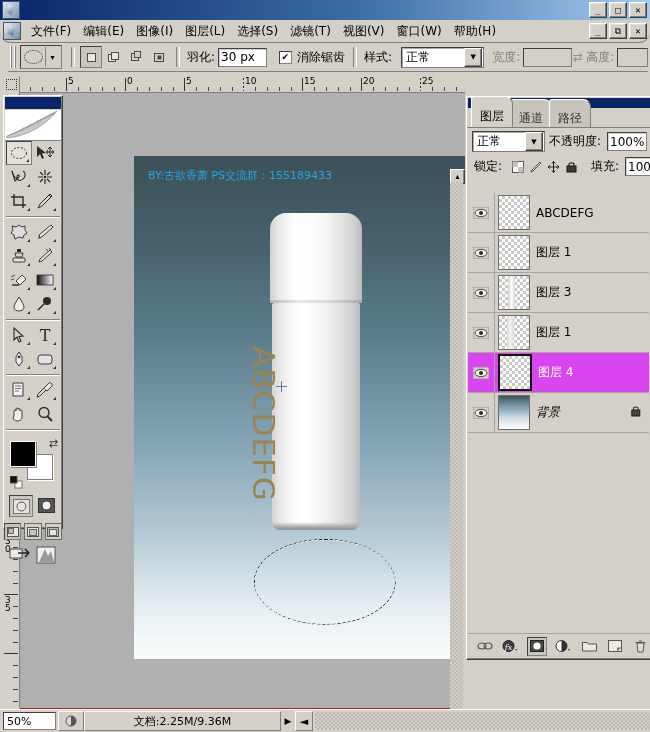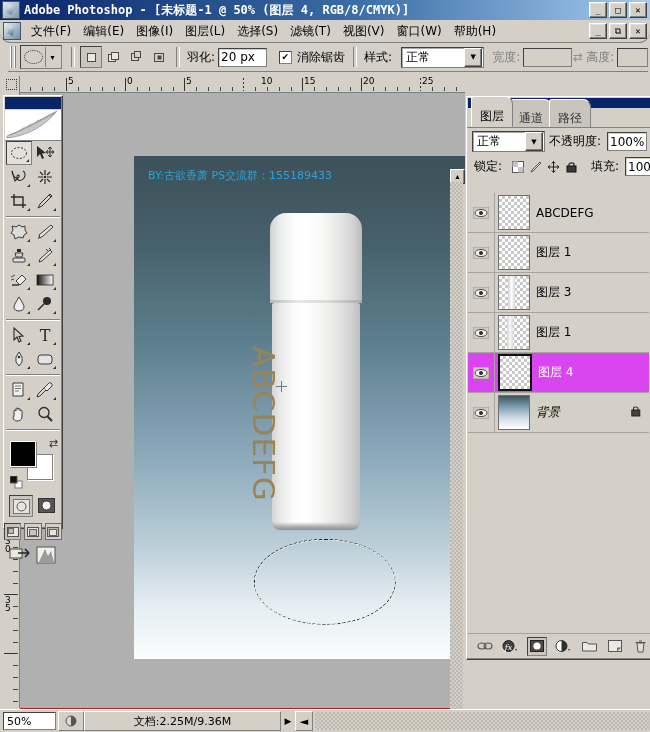--- a/index.html
+++ b/index.html
@@ -381,21 +381,20 @@
     display:flex;align-items:center;justify-content:center;font-size:7px;
   }
 </style>
 </head>
 <body>
 
 <div class="app">
 
   <div class="titlebar">
     <div class="title-icon"></div>
-    <span class="title-text">Adobe Photoshop - [未标题-1 @ 50% (图层 4, RGB/8/CMYK)]</span>
     <div class="winbtns">
       <div class="winbtn">_</div>
       <div class="winbtn">□</div>
       <div class="winbtn">✕</div>
     </div>
   </div>
 
   <div class="menubar">
     <div class="menu-doc-icon"></div>
     <div class="menu-item">文件(F)</div>
@@ -445,21 +444,21 @@
       <div class="bool-btn">
         <svg width="14" height="13" viewBox="0 0 14 13">
             <rect x="1.5" y="2.5" width="9" height="8" fill="none" stroke="#4a4a4a"></rect>
             <rect x="4.5" y="4.5" width="4" height="4" fill="#4a4a4a"></rect>
           </svg>
       </div>
     </div>
     <div class="sep"></div>
 
     <span class="opt-label">羽化:</span>
-    <div class="txtbox" style="width:48px;">20 px</div>
+    <div class="txtbox" style="width:48px;">30 px</div>
 
     <div style="width:14px"></div>
     <div class="chk">✔</div>
     <span class="opt-label">消除锯齿</span>
 
     <div class="sep"></div>
     <span class="opt-label">样式:</span>
     <div class="combo" style="width:92px;margin-left:6px;">
       <span class="cval">正常</span>
       <span class="carrow">▼</span>
@@ -473,21 +472,21 @@
   </div>
 
   <div class="docwin">
 
     <div class="ruler-corner"></div>
 
     <div class="ruler-h">
       <div class="rlabel" style="left:48px;top:1px;">5</div>
       <div class="rlabel" style="left:107px;top:1px;">0</div>
       <div class="rlabel" style="left:166px;top:1px;">5</div>
-      <div class="rlabel" style="left:241px;top:1px;">10</div>
+      <div class="rlabel" style="left:225px;top:1px;">10</div>
       <div class="rlabel" style="left:284px;top:1px;">15</div>
       <div class="rlabel" style="left:343px;top:1px;">20</div>
       <div class="rlabel" style="left:402px;top:1px;">25</div>
 
       <svg width="445" height="16" style="position:absolute;left:0;top:0;">
         <g stroke="#333" stroke-width="1">
           <line x1="46.5" y1="2" x2="46.5" y2="15"></line>
           <line x1="105.5" y1="2" x2="105.5" y2="15"></line>
           <line x1="164.5" y1="2" x2="164.5" y2="15"></line>
           <line x1="223.5" y1="2" x2="223.5" y2="15" stroke-dasharray="2,2"></line>

